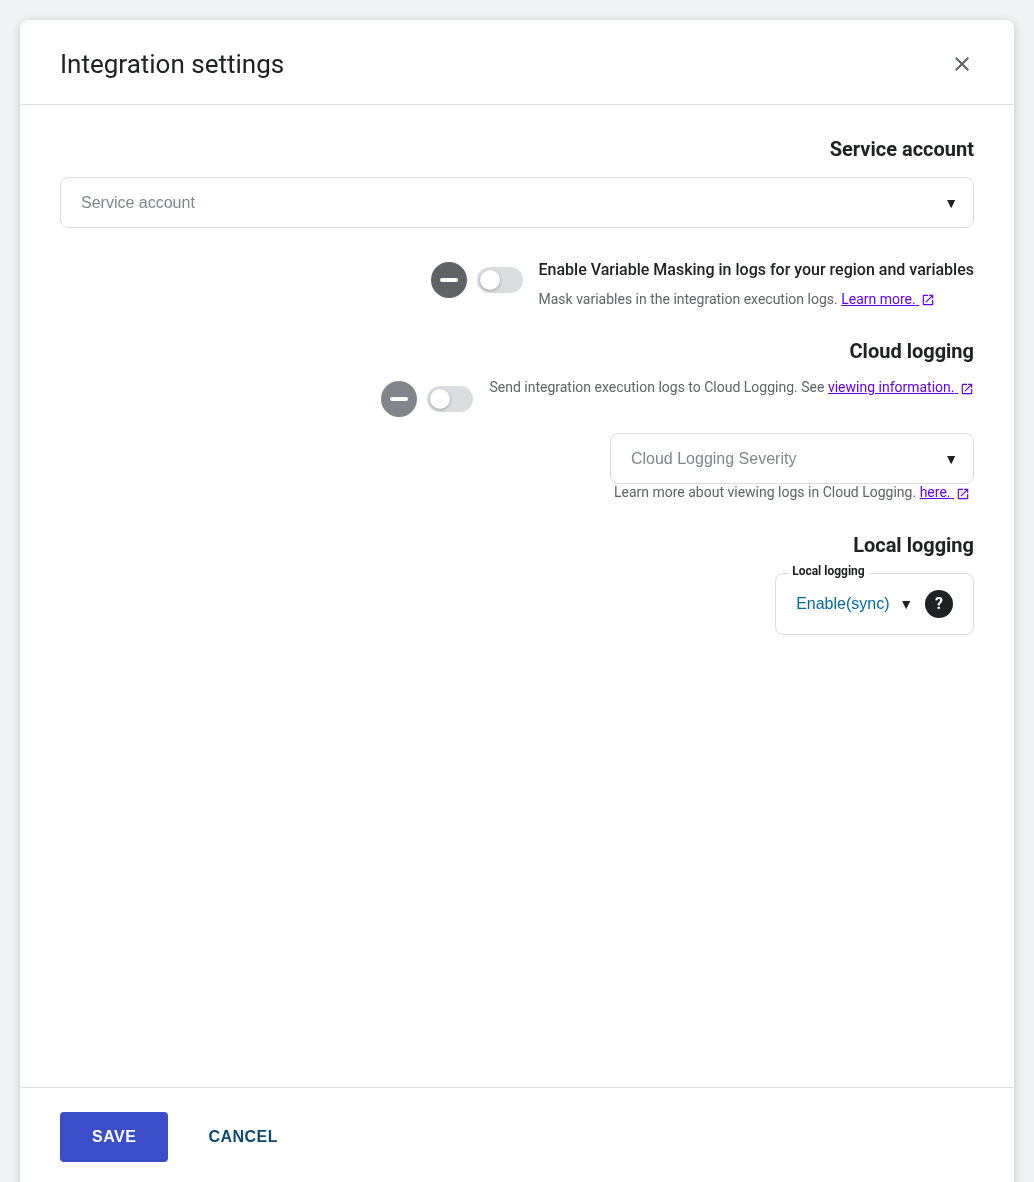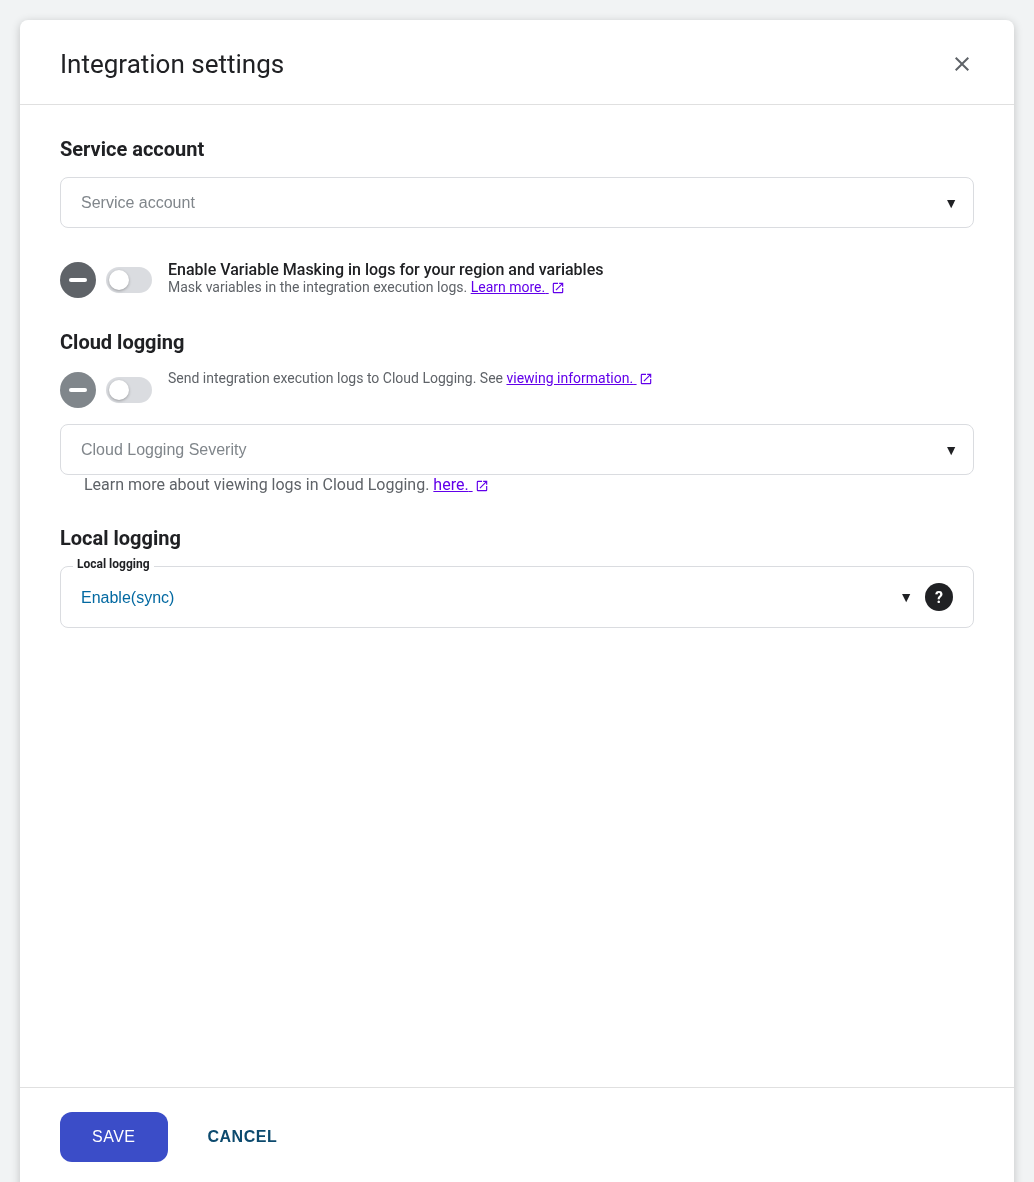--- a/index.html
+++ b/index.html
@@ -62,20 +62,21 @@
       flex: 1;
       display: flex;
       flex-direction: column;
       gap: 32px;
     }
 
     .section {
       display: flex;
       flex-direction: column;
       gap: 16px;
+      align-items: flex-end;
     }
 
     .section-title {
       font-size: 20px;
       font-weight: 700;
       color: #202124;
     }
 
     .select-wrapper {
       position: relative;
@@ -151,21 +152,21 @@
       border-radius: 50%;
       position: absolute;
       top: 3px;
       left: 3px;
       box-shadow: 0 1px 3px rgba(0,0,0,0.3);
     }
 
     .toggle-text-block {
       display: flex;
       flex-direction: column;
-      gap: 0;
+      gap: 12px;
     }
 
     .toggle-label {
       font-size: 16px;
       font-weight: 500;
       color: #202124;
     }
 
     .toggle-description {
       font-size: 14px;
@@ -185,24 +186,23 @@
       width: 14px;
       height: 14px;
     }
 
     .cloud-logging-section {
       display: flex;
       flex-direction: column;
     }
 
     .helper-text {
-      font-size: 16px;
+      font-size: 14px;
       color: #5f6368;
       padding: 0 4px;
-      margin-left: 20px;
     }
 
     .local-logging-fieldset {
       border: 1px solid #dadce0;
       border-radius: 8px;
       padding: 0;
       position: relative;
     }
 
     .local-logging-legend {
@@ -261,24 +261,24 @@
       display: flex;
       align-items: center;
       gap: 16px;
       border-top: 1px solid #e0e0e0;
     }
 
     .save-button {
       background: #3b4dc8;
       color: #ffffff;
       border: none;
-      border-radius: 12px;
+      border-radius: 4px;
       padding: 16px 32px;
       font-size: 16px;
-      font-weight: 400;
+      font-weight: 700;
       cursor: pointer;
       letter-spacing: 0.5px;
     }
 
     .cancel-button {
       background: none;
       border: none;
       color: #0c4a6e;
       font-size: 16px;
       font-weight: 700;

